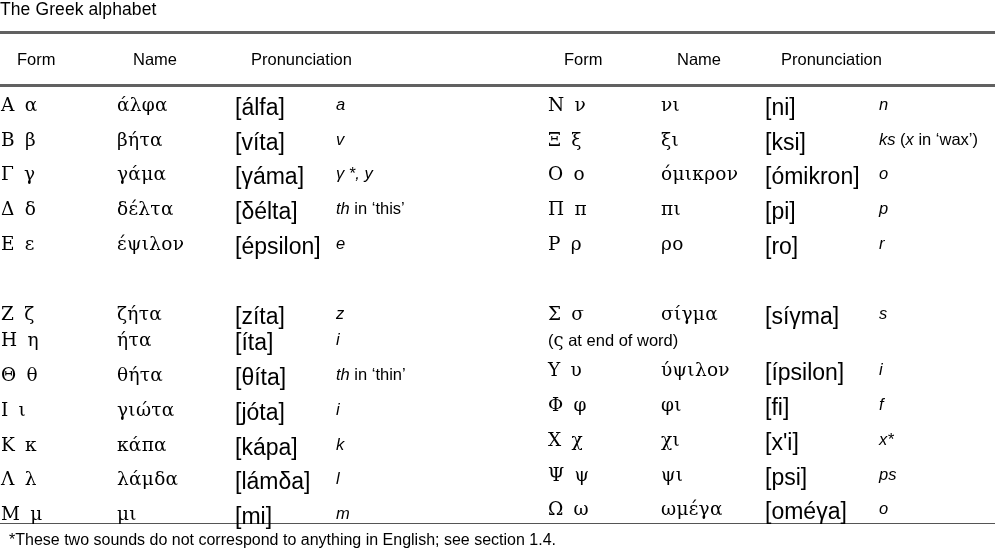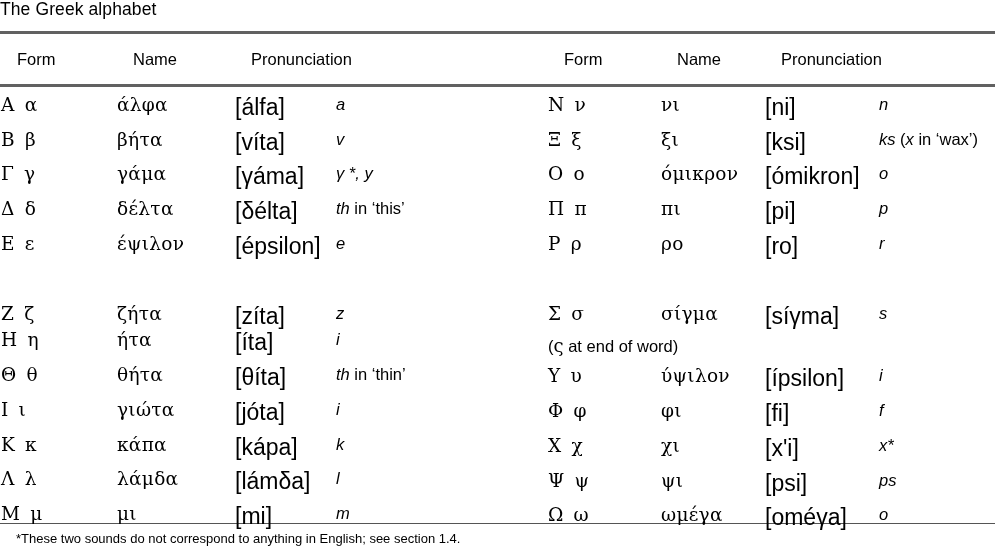--- a/index.html
+++ b/index.html
@@ -76,21 +76,21 @@
     position: absolute;
     top: 96px;
     left: 0;
     width: 100%;
   }
   .row {
     position: relative;
     height: 34.7px;
   }
   .row.tight { height: 26px; margin-top: 36px; }
-  .row.subline { height: 30px; margin-top: 6px; }
+  .row.subline { height: 30px; }
   .cell {
     position: absolute;
     top: 0;
     white-space: nowrap;
     line-height: 1;
   }
 
   
   .c-form  { left: 1px;   }
   .c-name  { left: 117px; }
@@ -125,24 +125,24 @@
     font-size: 16.5px;
   }
   .subnote .sigma-final {
     font-family: "DejaVu Serif", "Liberation Serif", serif;
     font-size: 18px;
   }
 
   
   .footnote {
     position: absolute;
-    left: 16px;
+    left: 9px;
     top: 531px;
     font-family: "Liberation Sans", sans-serif;
-    font-size: 13px;
+    font-size: 16px;
     color: #000;
     white-space: nowrap;
   }
 </style>
 </head>
 <body>
 
 <div class="page">
 
   <div class="table-title">The Greek alphabet</div>

